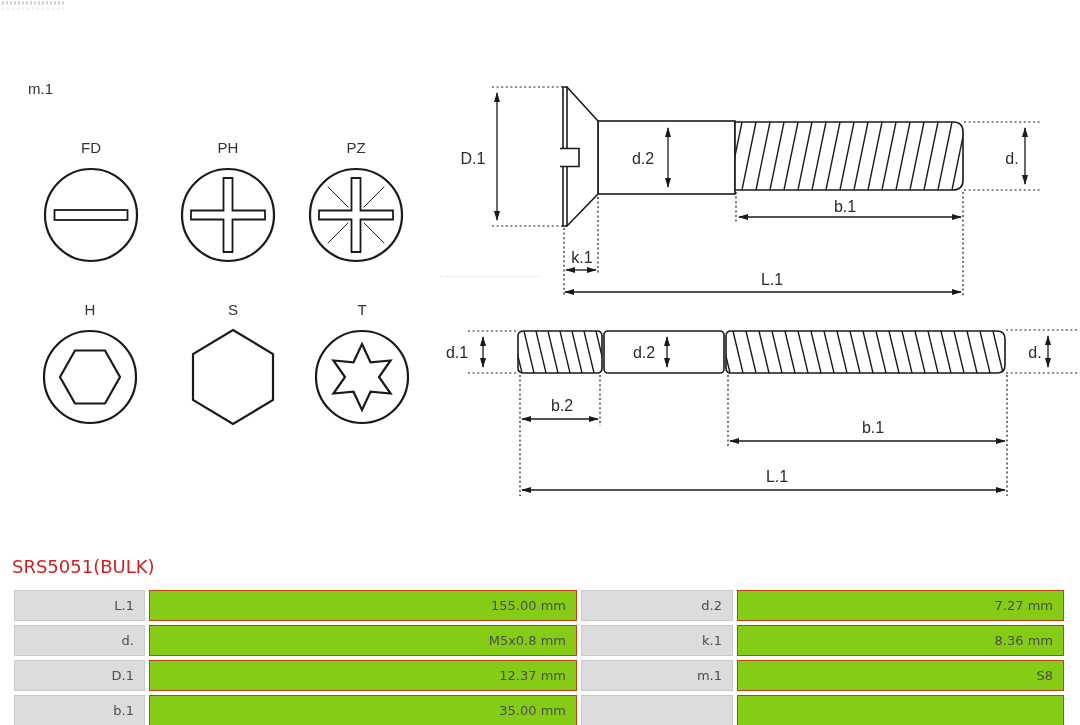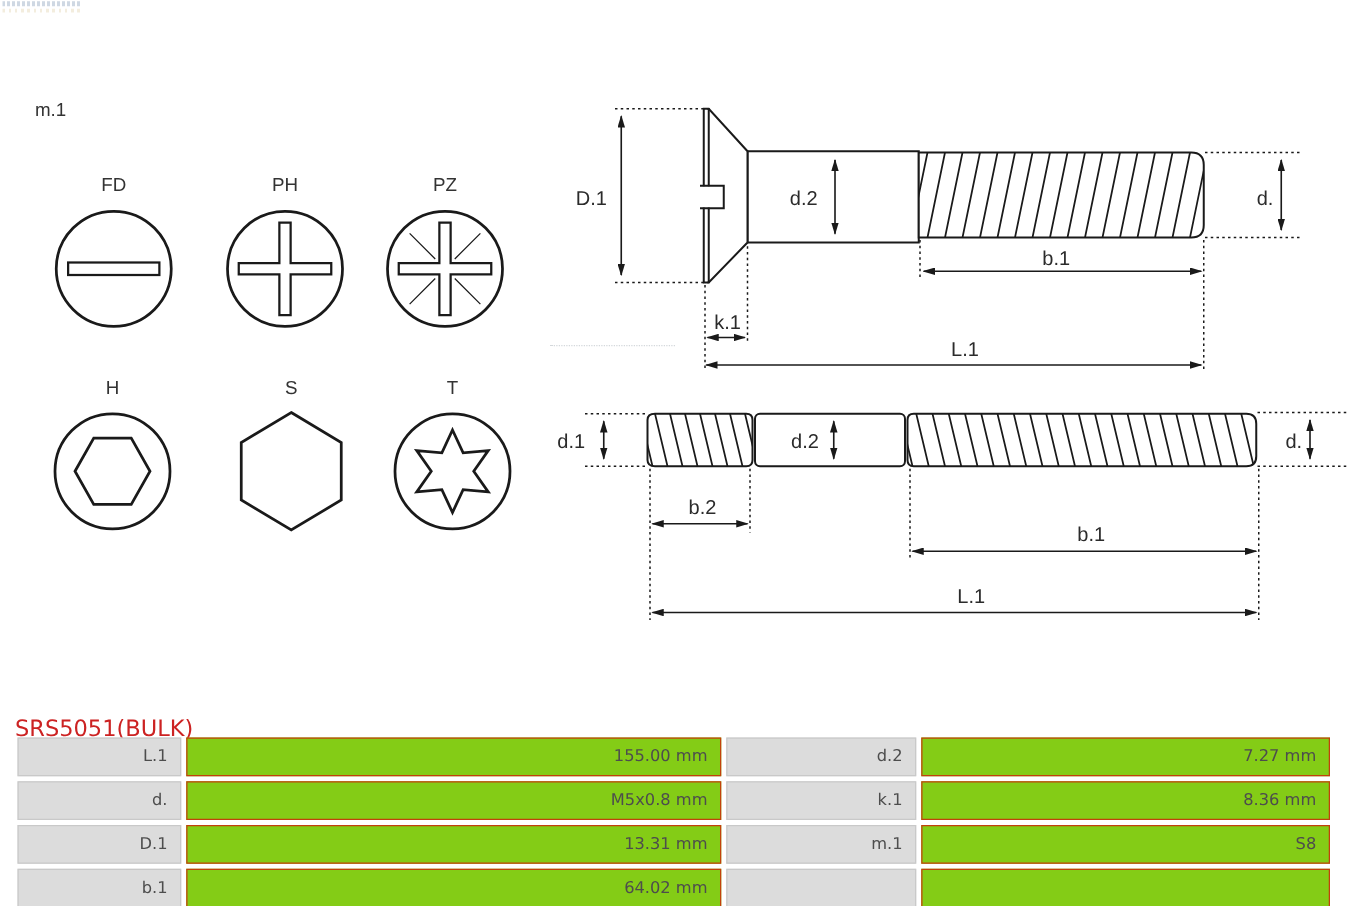--- a/index.html
+++ b/index.html
@@ -23,21 +23,21 @@
   svg .fillw{fill:#ffffff;}
   svg .hatch{stroke:#1a1a1a;stroke-width:1.4;fill:none;}
   svg .dim{stroke:#1a1a1a;stroke-width:1.3;fill:none;}
   svg .dot{stroke:#1a1a1a;stroke-width:1.2;fill:none;stroke-dasharray:2 2.6;}
   svg .lbl{font-family:"Liberation Sans",sans-serif;font-size:16px;fill:#2b2b2b;text-anchor:middle;}
   svg .sym{stroke:#1a1a1a;stroke-width:2.2;fill:none;}
   svg .symthin{stroke:#1a1a1a;stroke-width:1.8;fill:none;}
   svg .symhair{stroke:#1a1a1a;stroke-width:1;fill:none;}
   svg .symlbl{font-family:"Liberation Sans",sans-serif;font-size:15px;fill:#333;text-anchor:middle;}
 
-  #product-title{left:12px;top:573px;font-family:"DejaVu Sans",sans-serif;
+  #product-title{left:12px;top:556px;font-family:"DejaVu Sans",sans-serif;
     font-size:18px;color:#cc2222;}
 
   #spec-table{left:10px;top:586px;width:1058px;border-collapse:separate;border-spacing:4px;
     table-layout:fixed;font-family:"DejaVu Sans",sans-serif;font-size:13px;color:#4d4d4d;}
   #spec-table td{height:29px;text-align:right;padding:0 10px 0 0;vertical-align:middle;overflow:hidden;}
   #spec-table td.lbl{background:#dcdcdc;border:1px solid #c9c9c9;}
   #spec-table td.val{background:#84cc16;border:1px solid #c2410c;}
 </style>
 </head>
 <body>
@@ -229,24 +229,24 @@
       <td class="val">7.27 mm</td>
     </tr>
     <tr>
       <td class="lbl">d.</td>
       <td class="val">M5x0.8 mm</td>
       <td class="lbl">k.1</td>
       <td class="val">8.36 mm</td>
     </tr>
     <tr>
       <td class="lbl">D.1</td>
-      <td class="val">13.31 mm</td>
+      <td class="val">12.37 mm</td>
       <td class="lbl">m.1</td>
       <td class="val">S8</td>
     </tr>
     <tr>
       <td class="lbl">b.1</td>
-      <td class="val">64.02 mm</td>
+      <td class="val">35.00 mm</td>
       <td class="lbl"></td>
       <td class="val"></td>
     </tr>
   </tbody>
 </table>
 
 </body></html>

